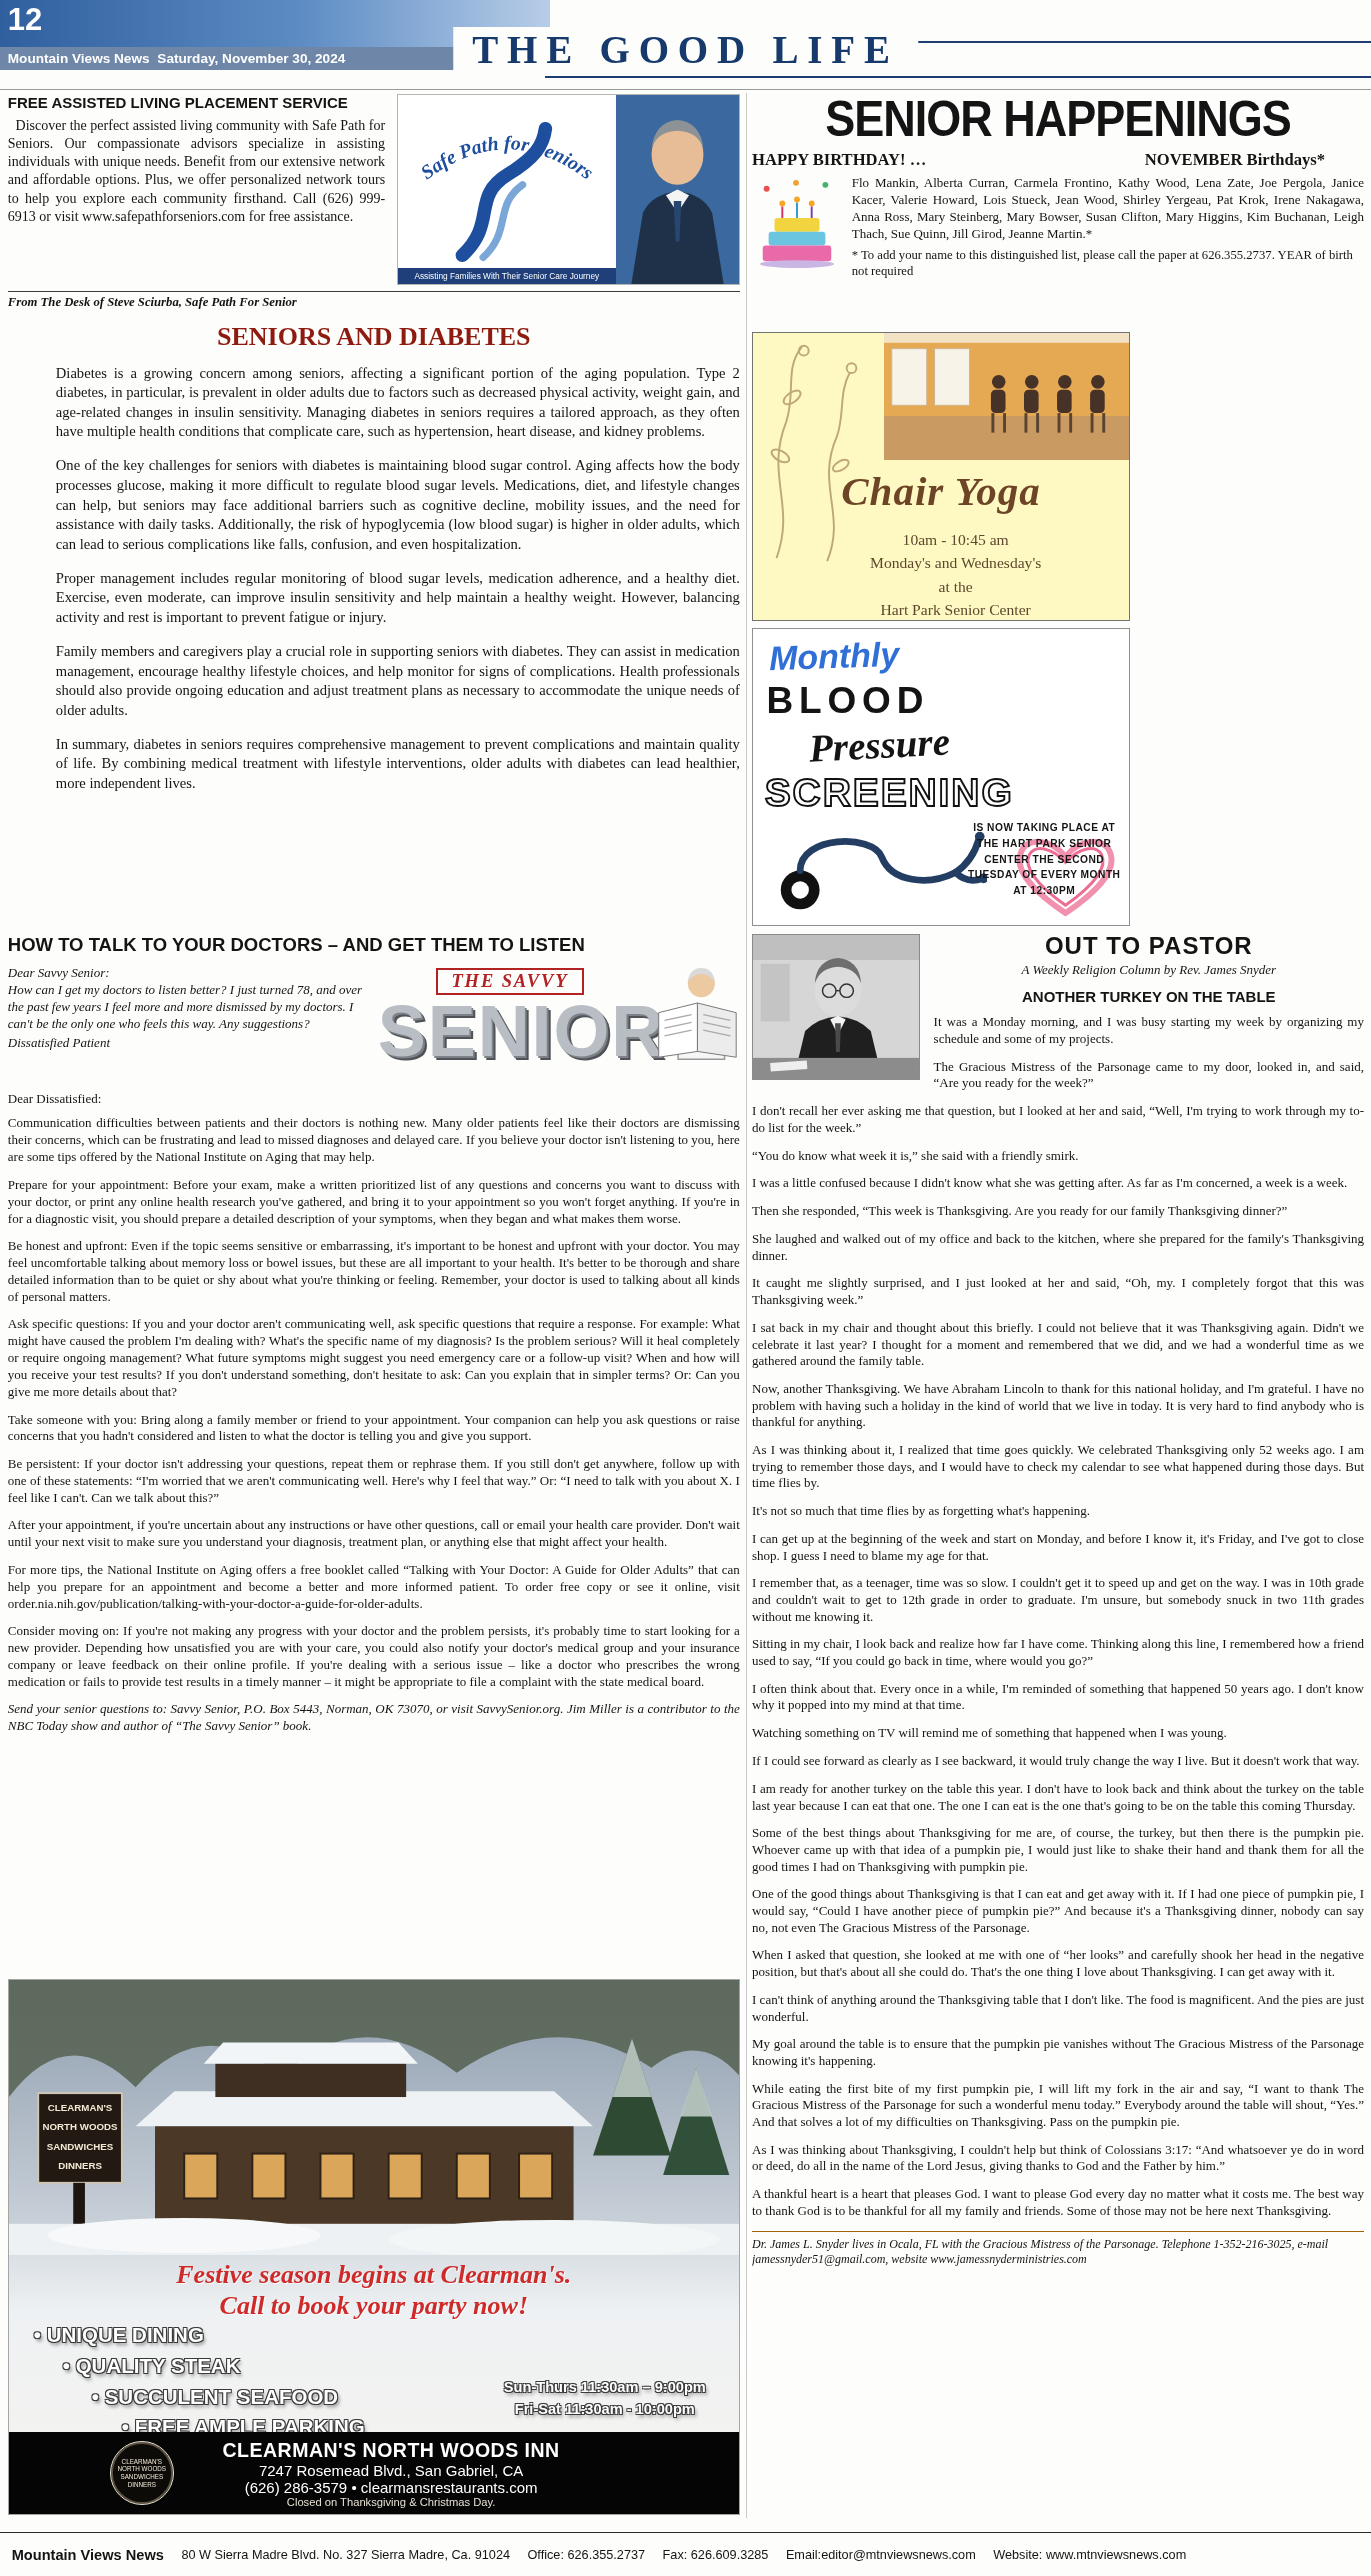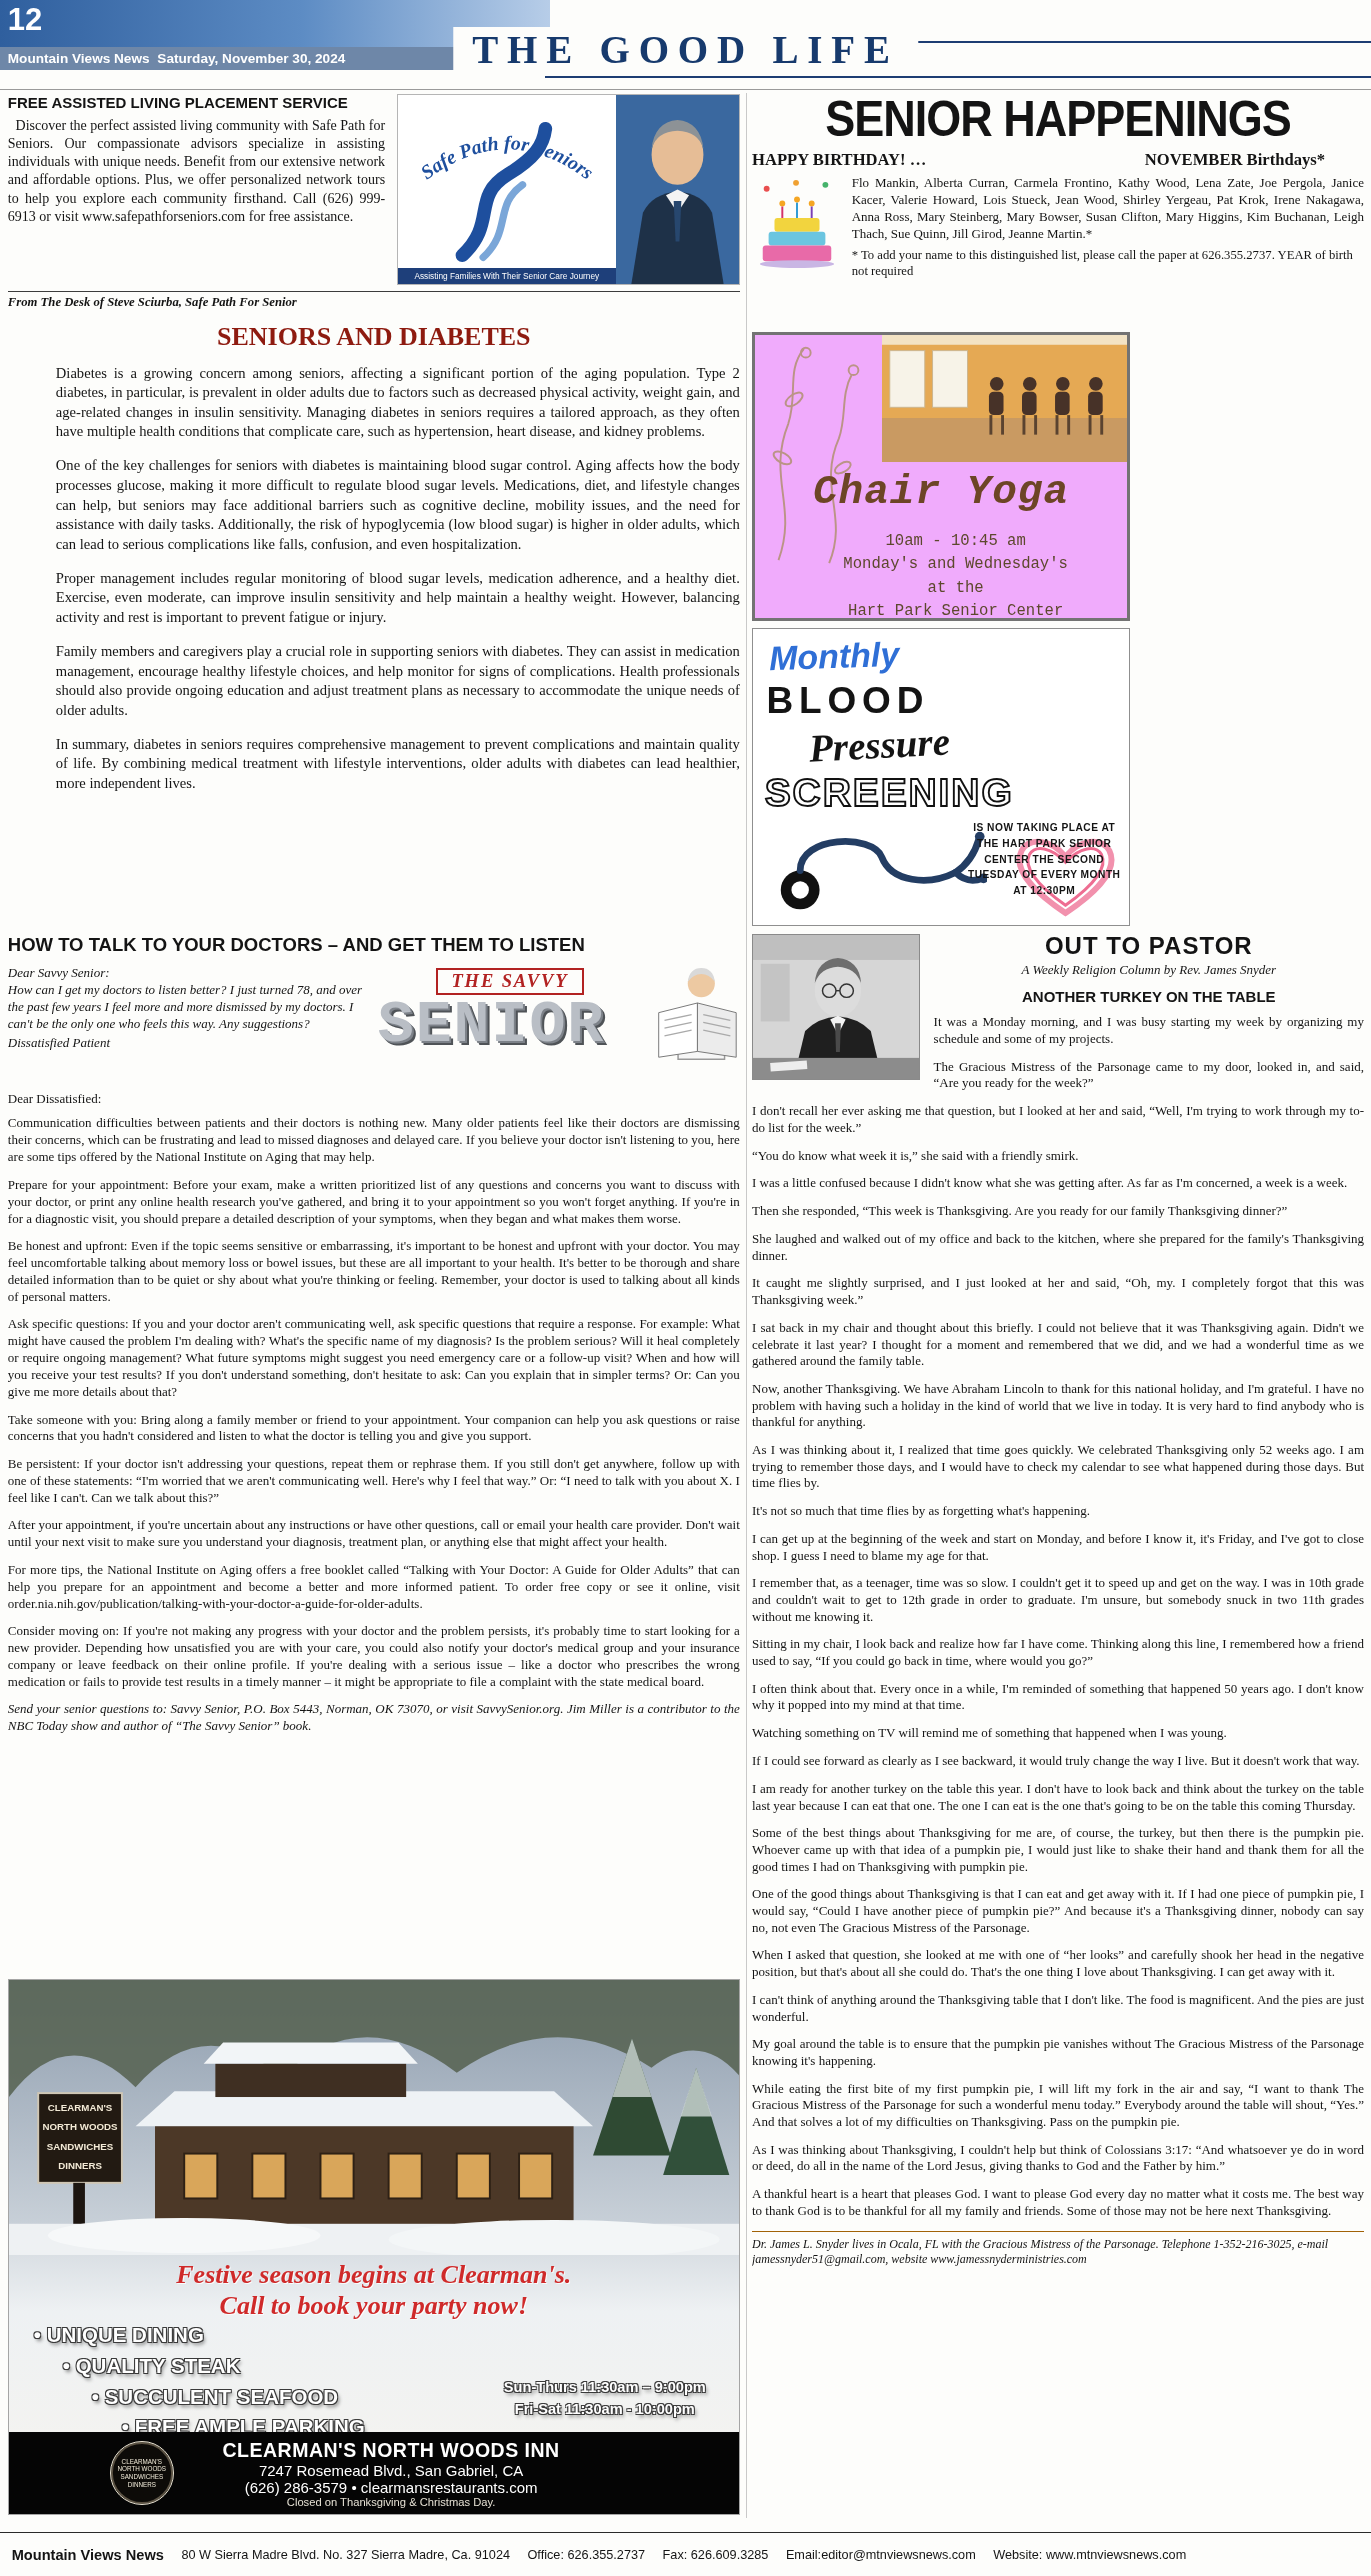--- a/index.html
+++ b/index.html
@@ -42,21 +42,21 @@
 
   .diabetes{left:7.8px;top:322px;width:732px;height:610px;}
   .red-head{text-align:center;color:#8e1b10;font-size:26px;font-weight:bold;margin-bottom:11.7px;}
   .diabetes p{font-size:14.6px;line-height:1.34;text-align:justify;margin-bottom:14.6px;margin-left:48px;}
 
   .savvy{left:7.8px;top:934px;width:732px;height:1038px;}
   .savvy h2{font-family:"Liberation Sans",sans-serif;font-size:18.5px;font-weight:bold;margin-bottom:7.8px;}
   .savvy-logo{float:right;width:362px;height:121px;margin:0 0 5.8px 11.7px;position:relative;padding-top:3.9px;}
   .thesavvy{display:block;width:fit-content;margin:0 auto 1.9px 58px;border:2.9px solid #b22222;
             color:#b22222;font-weight:bold;font-style:italic;padding:1px 13.6px;font-size:18.5px;letter-spacing:1.9px;}
-  .senior-word{font-family:Liberation Mono, monospace;font-weight:900;font-size:60px;line-height:.95;
+  .senior-word{font-family:Liberation Sans, sans-serif;font-weight:900;font-size:72px;line-height:.95;
                color:#b9bec5;letter-spacing:1.9px;text-shadow:1.9px 1.9px 0 #7d8289,3.9px 3.9px 0 #4f5357;}
   .savvy-cartoon{position:absolute;right:-1.9px;top:-3.9px;width:93px;height:115px;}
   .letter{font-style:italic;font-size:13px;line-height:1.32;}
   .letter .sig{margin-top:1.9px;}
   .salutation{clear:both;margin:9.7px 0 8.8px;font-size:13px;}
   .savvy-body p{font-size:13px;line-height:1.3;text-align:justify;margin-bottom:10.7px;}
   .savvy-closing{font-size:13px;line-height:1.3;text-align:justify;font-style:italic;margin-top:3.9px;}
 
   
   .clearmans{left:7.8px;top:1979px;width:732px;height:536px;border:1px solid #a5a5a5;
@@ -90,21 +90,21 @@
   
   .happenings{left:752px;top:93px;width:612px;height:238px;}
   .happen-head{font-family:"Liberation Sans",sans-serif;font-weight:900;font-size:45px;line-height:1;
                text-align:center;transform:scaleY(1.12);transform-origin:top;margin-bottom:11.7px;letter-spacing:-1px;}
   .bday-row{display:flex;justify-content:space-between;font-weight:bold;font-size:16.6px;padding-right:39px;}
   .bday-body{margin-top:5.8px;}
   .cake{float:left;width:90px;height:92px;margin:1.9px 9.7px 1.9px 0;}
   .names{font-size:13px;line-height:1.3;text-align:justify;}
   .bday-footnote{font-size:12.7px;line-height:1.3;margin-top:3.9px;}
 
-  .yoga-ad{left:752px;top:332px;width:378px;height:289px;background:#f0abfc;border:3px solid #737373;font-family:Liberation Mono, monospace;}
+  .yoga-ad{left:752px;top:332px;width:378px;height:289px;background:#fef9c3;border:1px solid #737373;}
   .yoga-photo{position:absolute;top:0;right:0;width:245px;height:127px;}
   .yoga-floral{position:absolute;left:3.9px;top:5.8px;width:115px;height:224px;opacity:.75;}
   .yoga-title{position:absolute;top:134px;left:0;right:0;text-align:center;font-size:41px;
               font-style:italic;font-weight:bold;color:#6d4526;letter-spacing:1px;}
   .yoga-lines{position:absolute;top:195px;left:39px;right:9.7px;text-align:center;color:#5d482d;}
   .yoga-lines p{font-size:15.6px;line-height:1.5;}
 
   .bp-ad{left:752px;top:628px;width:378px;height:298px;background:#fff;border:1px solid #8f8f8f;}
   .bp-monthly{position:absolute;top:7.8px;left:15.6px;color:#2f6fd6;font-family:"Liberation Sans",sans-serif;
               font-weight:900;font-style:italic;font-size:34px;transform:rotate(-2deg);}

